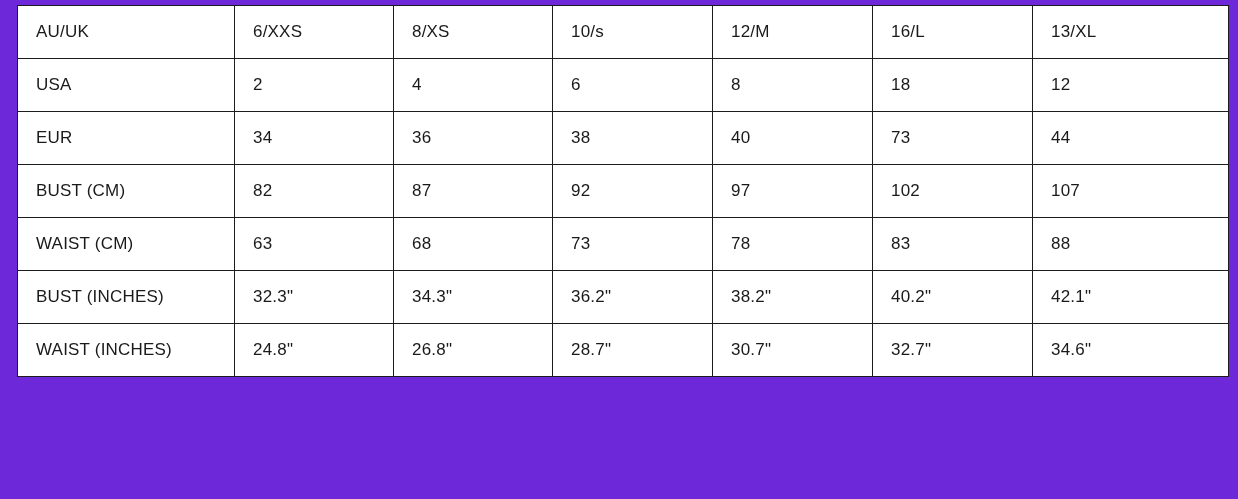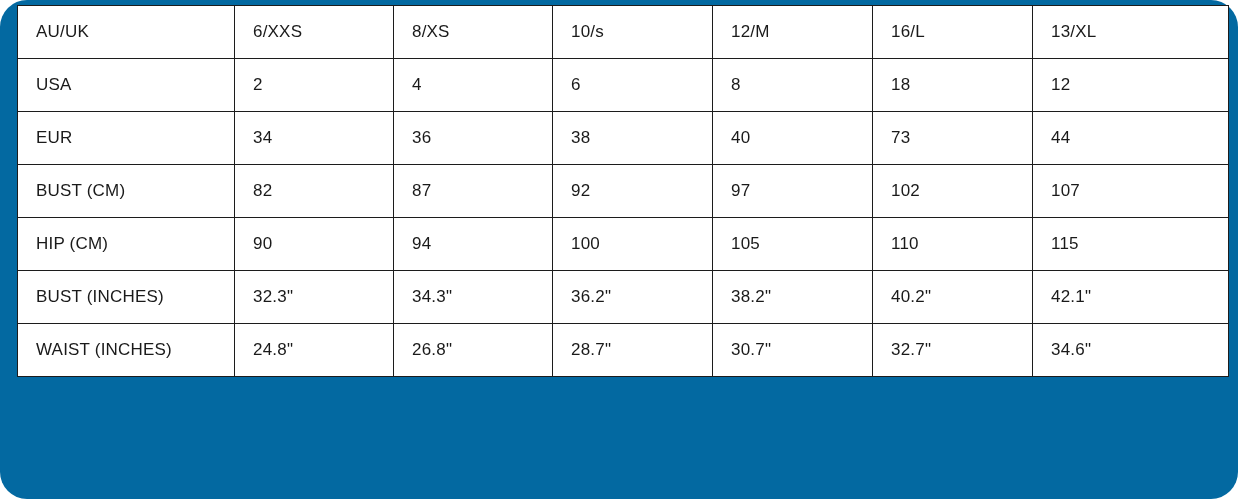--- a/index.html
+++ b/index.html
@@ -14,22 +14,21 @@
     overflow: hidden;
     font-family: "Liberation Sans", "DejaVu Sans", sans-serif;
     color: #1a1a1a;
     -webkit-font-smoothing: antialiased;
   }
 
   .page {
     position: relative;
     width: 1238px;
     height: 499px;
-    background: #0369a1;
-    border-radius: 27px;
+    background: #6d28d9;
   }
 
   .size-table-wrap {
     position: absolute;
     left: 17px;
     top: 5px;
     width: 1211px;
   }
 
   table.size-table {
@@ -117,27 +116,27 @@
         <tr>
           <td class="label-cell">BUST (CM)</td>
           <td class="value-cell">82</td>
           <td class="value-cell">87</td>
           <td class="value-cell">92</td>
           <td class="value-cell">97</td>
           <td class="value-cell">102</td>
           <td class="value-cell">107</td>
         </tr>
         <tr>
-          <td class="label-cell">HIP (CM)</td>
-          <td class="value-cell">90</td>
-          <td class="value-cell">94</td>
-          <td class="value-cell">100</td>
-          <td class="value-cell">105</td>
-          <td class="value-cell">110</td>
-          <td class="value-cell">115</td>
+          <td class="label-cell">WAIST (CM)</td>
+          <td class="value-cell">63</td>
+          <td class="value-cell">68</td>
+          <td class="value-cell">73</td>
+          <td class="value-cell">78</td>
+          <td class="value-cell">83</td>
+          <td class="value-cell">88</td>
         </tr>
         <tr>
           <td class="label-cell">BUST (INCHES)</td>
           <td class="value-cell">32.3"</td>
           <td class="value-cell">34.3"</td>
           <td class="value-cell">36.2"</td>
           <td class="value-cell">38.2"</td>
           <td class="value-cell">40.2"</td>
           <td class="value-cell">42.1"</td>
         </tr>

